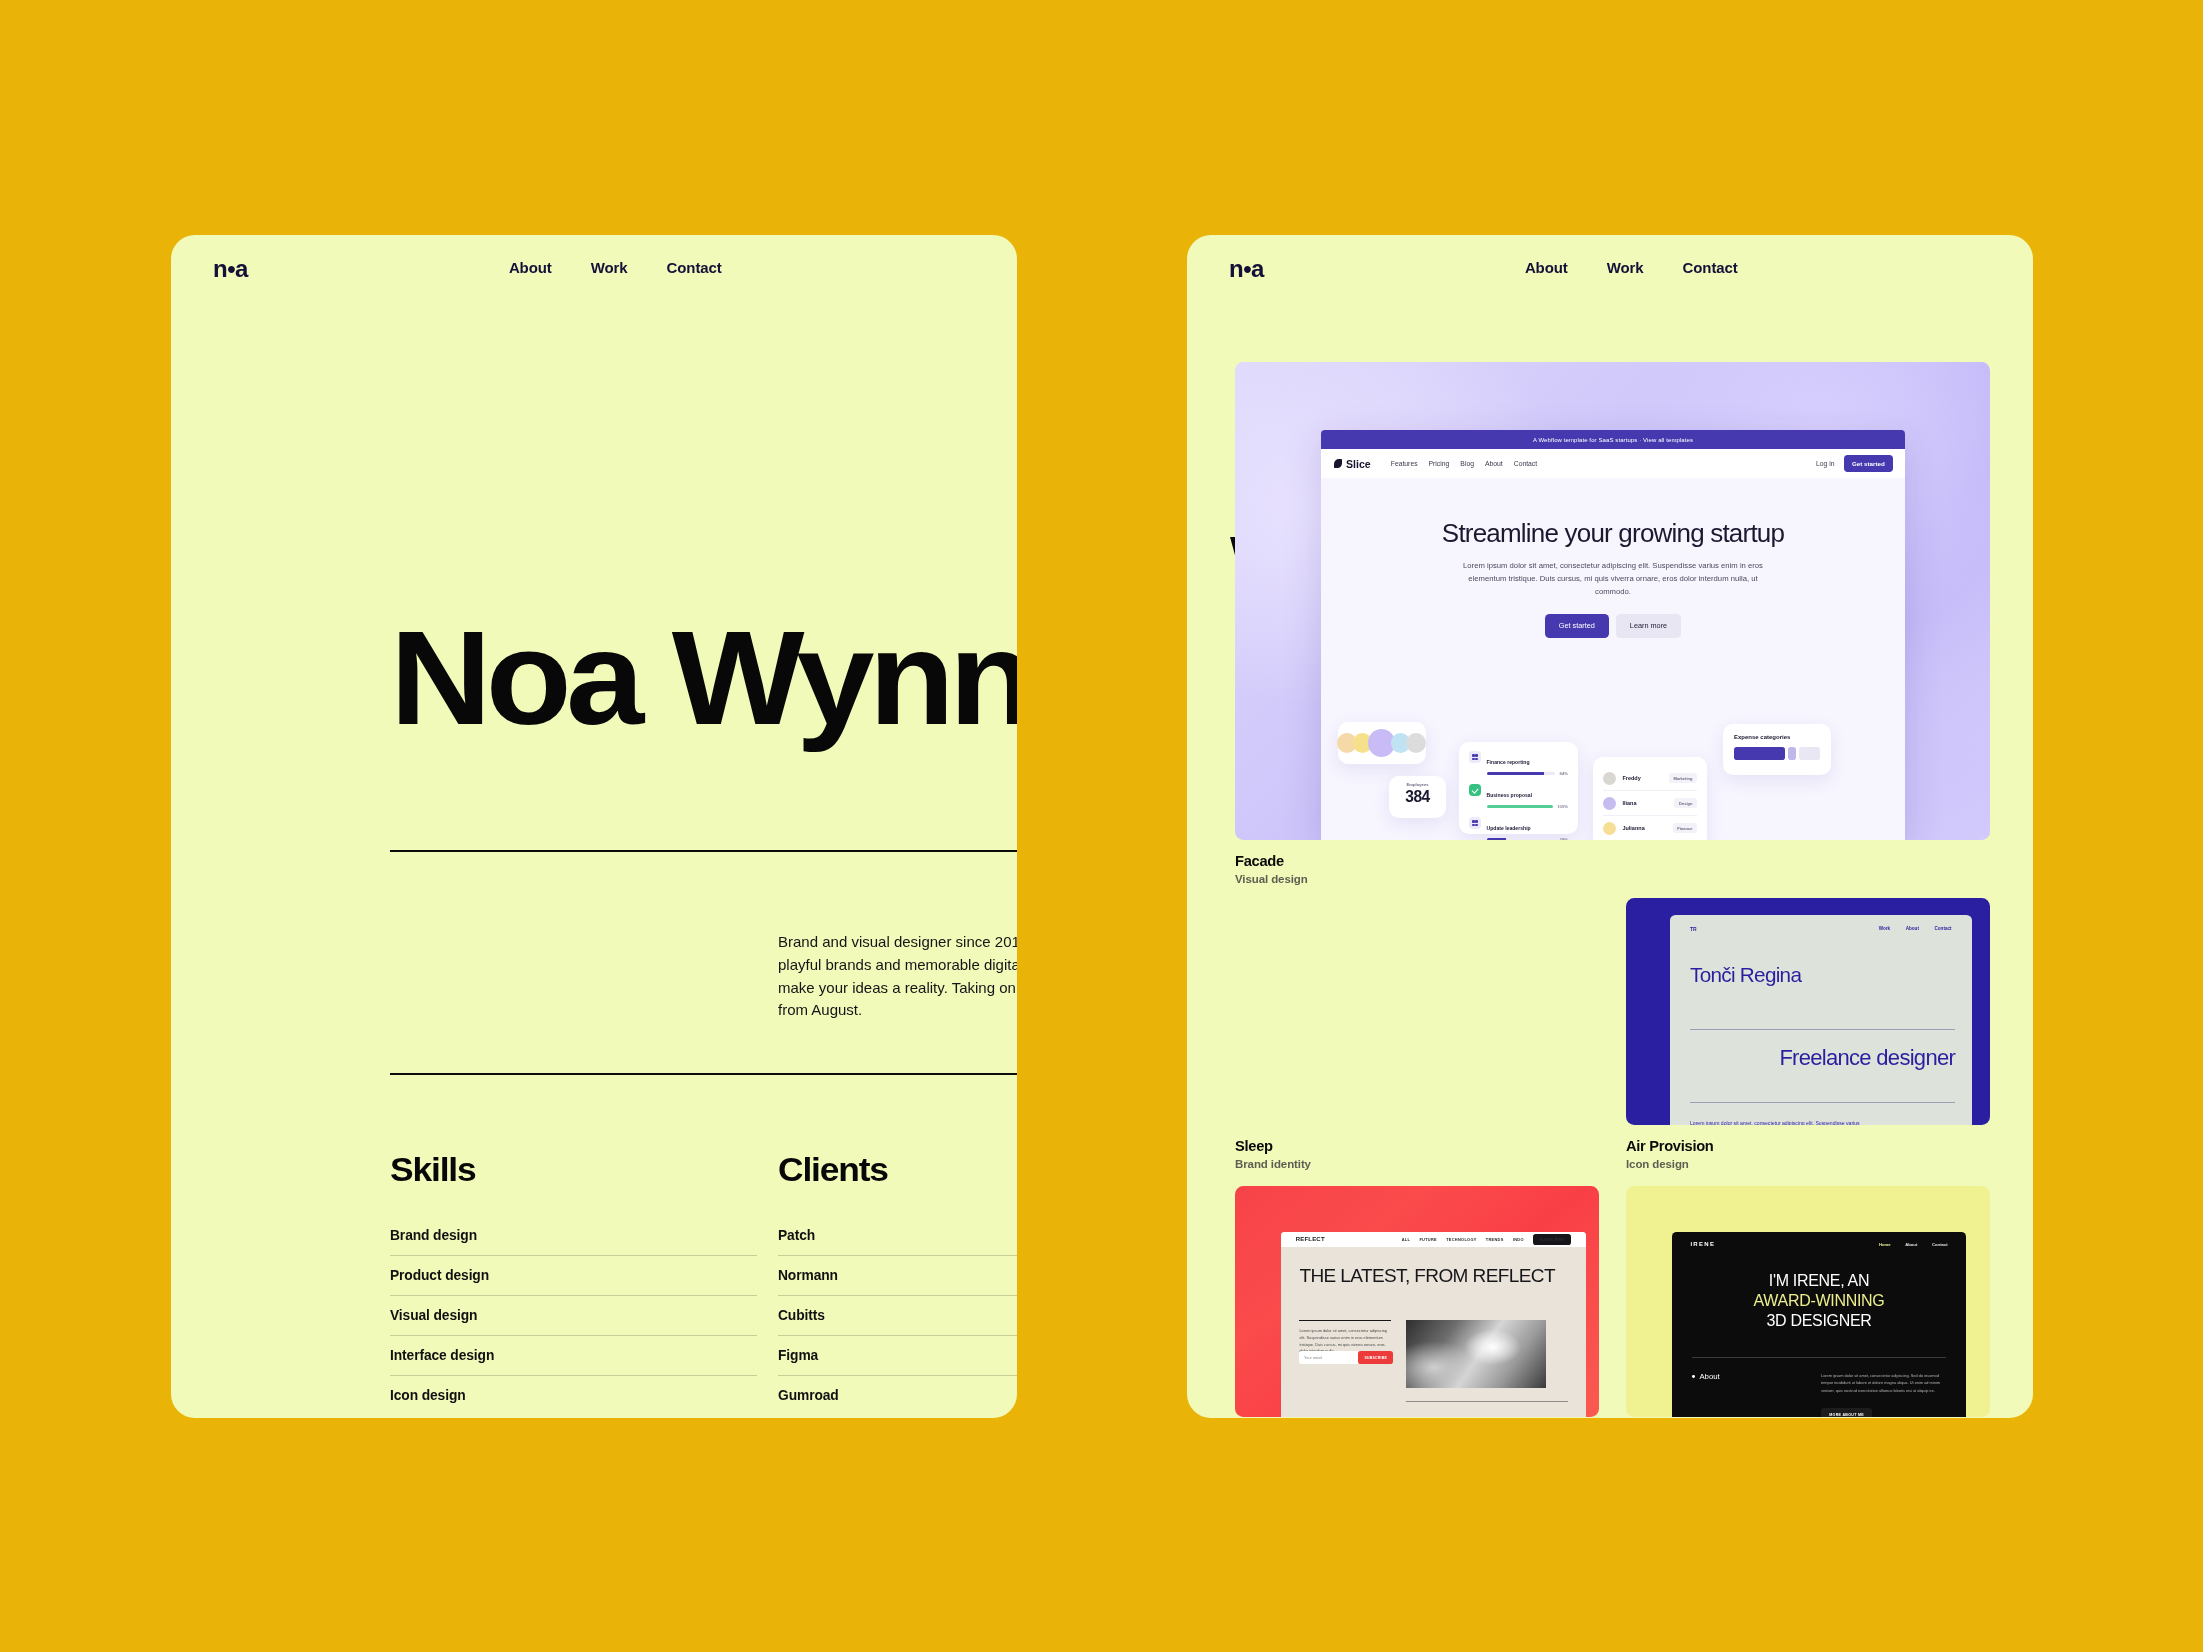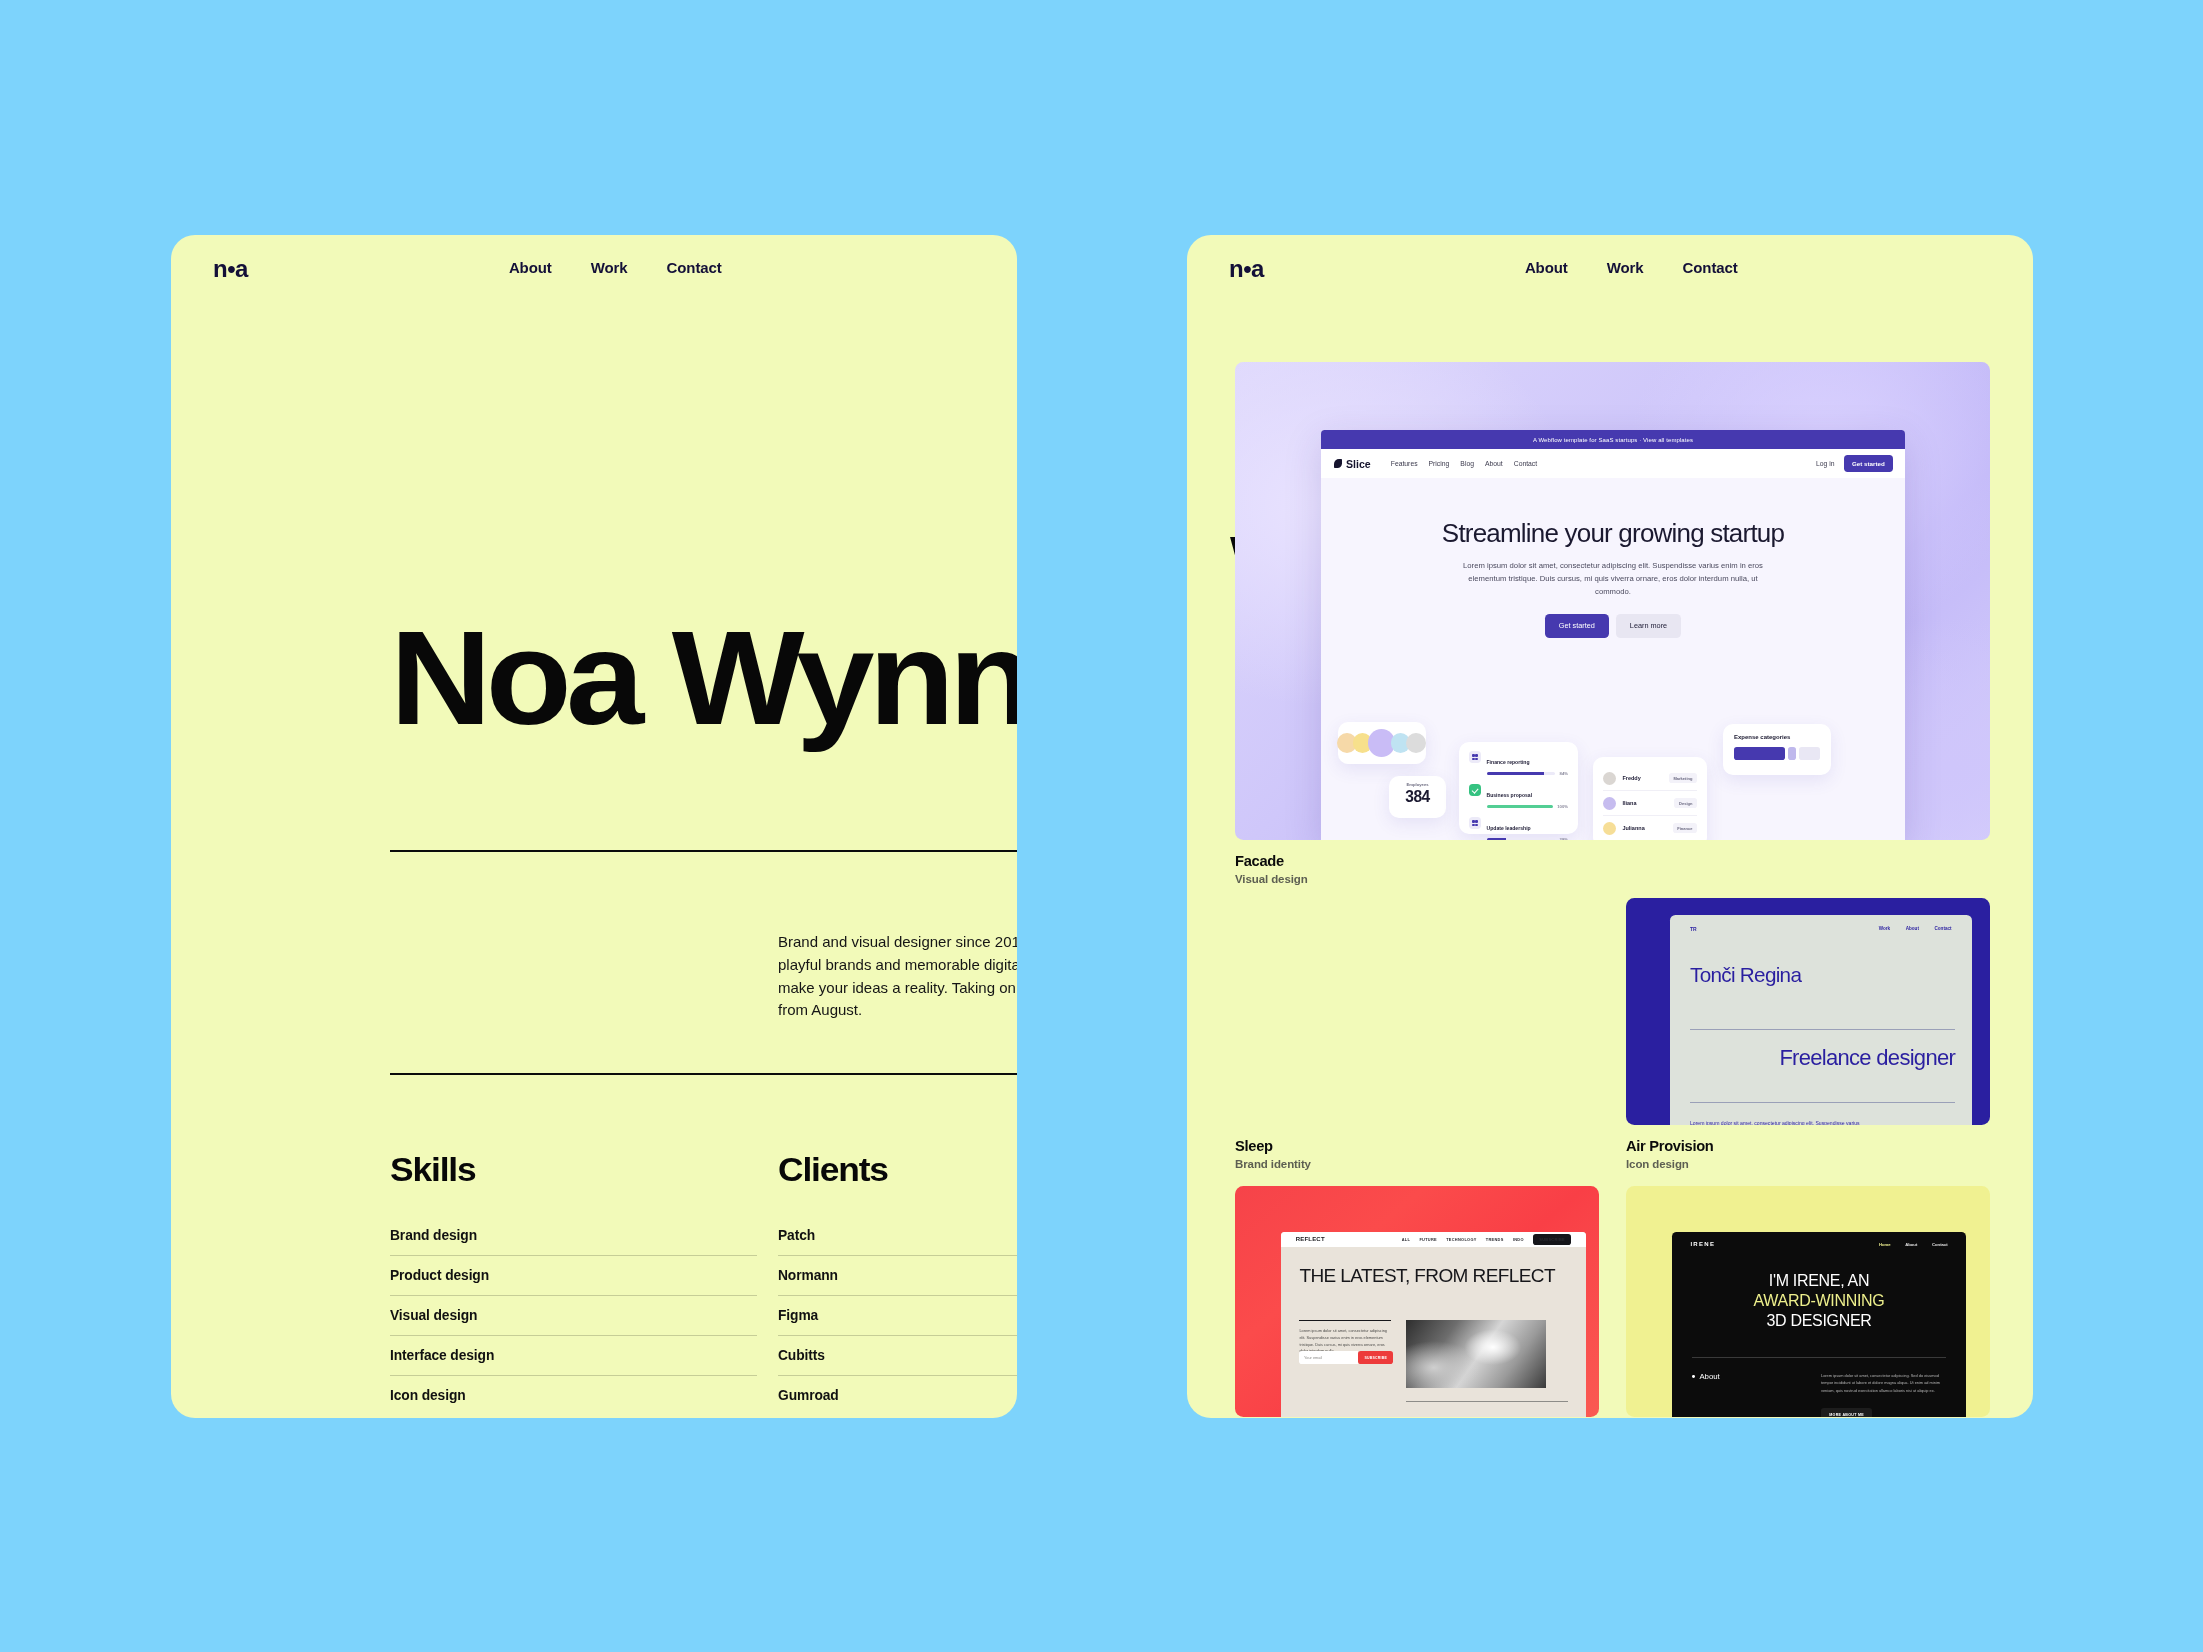--- a/index.html
+++ b/index.html
@@ -1,19 +1,19 @@
 <!DOCTYPE html>
 <html style="font-size:14.7px"><head>
 <meta charset="utf-8">
 <style>
   * { margin:0; padding:0; box-sizing:border-box; }
   html,body { width:2204px; height:1653px; background:#000; overflow:hidden; }
   body { font-family:"Liberation Sans", sans-serif; }
 
-  .stage { position:relative; width:2204px; height:1653px; background:#7dd3fc; }
+  .stage { position:relative; width:2204px; height:1653px; background:#eab308; }
 
   
   .panel {
     position:absolute; background:#F2FAB9; border-radius:24px; overflow:hidden;
   }
   #panel-left  { left:171px;  top:235px; width:846px;  height:1183px; }
   #panel-right { left:1187px; top:235px; width:846px;  height:1183px; }
 
   
   .site-nav { position:absolute; left:0; top:0; width:100%; height:77px;
@@ -267,22 +267,22 @@
         <div class="list-item">Interface design</div>
         <div class="list-item">Icon design</div>
       </div>
     </div>
 
     <div id="clients-col">
       <div class="colhead">Clients</div>
       <div class="list">
         <div class="list-item">Patch</div>
         <div class="list-item">Normann</div>
+        <div class="list-item">Cubitts</div>
         <div class="list-item">Figma</div>
-        <div class="list-item">Cubitts</div>
         <div class="list-item">Gumroad</div>
       </div>
     </div>
 
   </div>
 
   <div class="panel" id="panel-right">
     <div class="site-nav">
       <div class="logo">n•a</div>
       <div class="navlinks">

